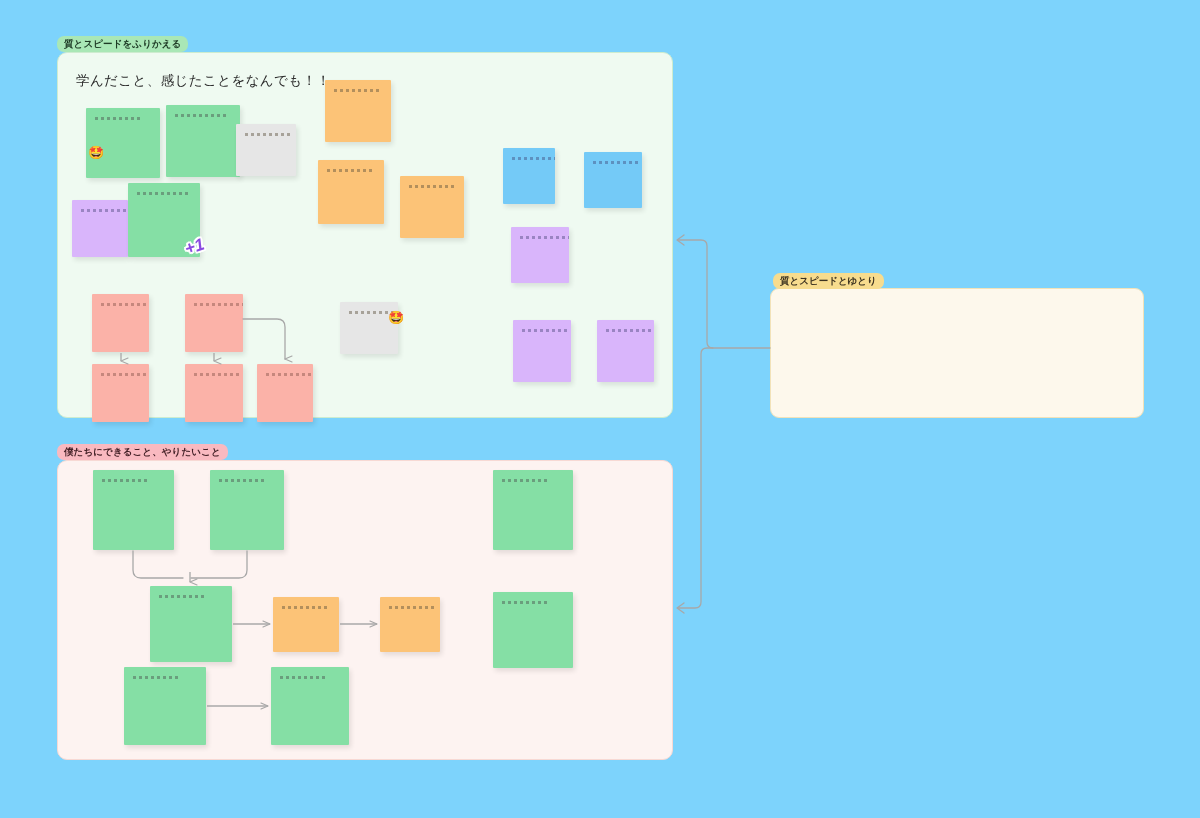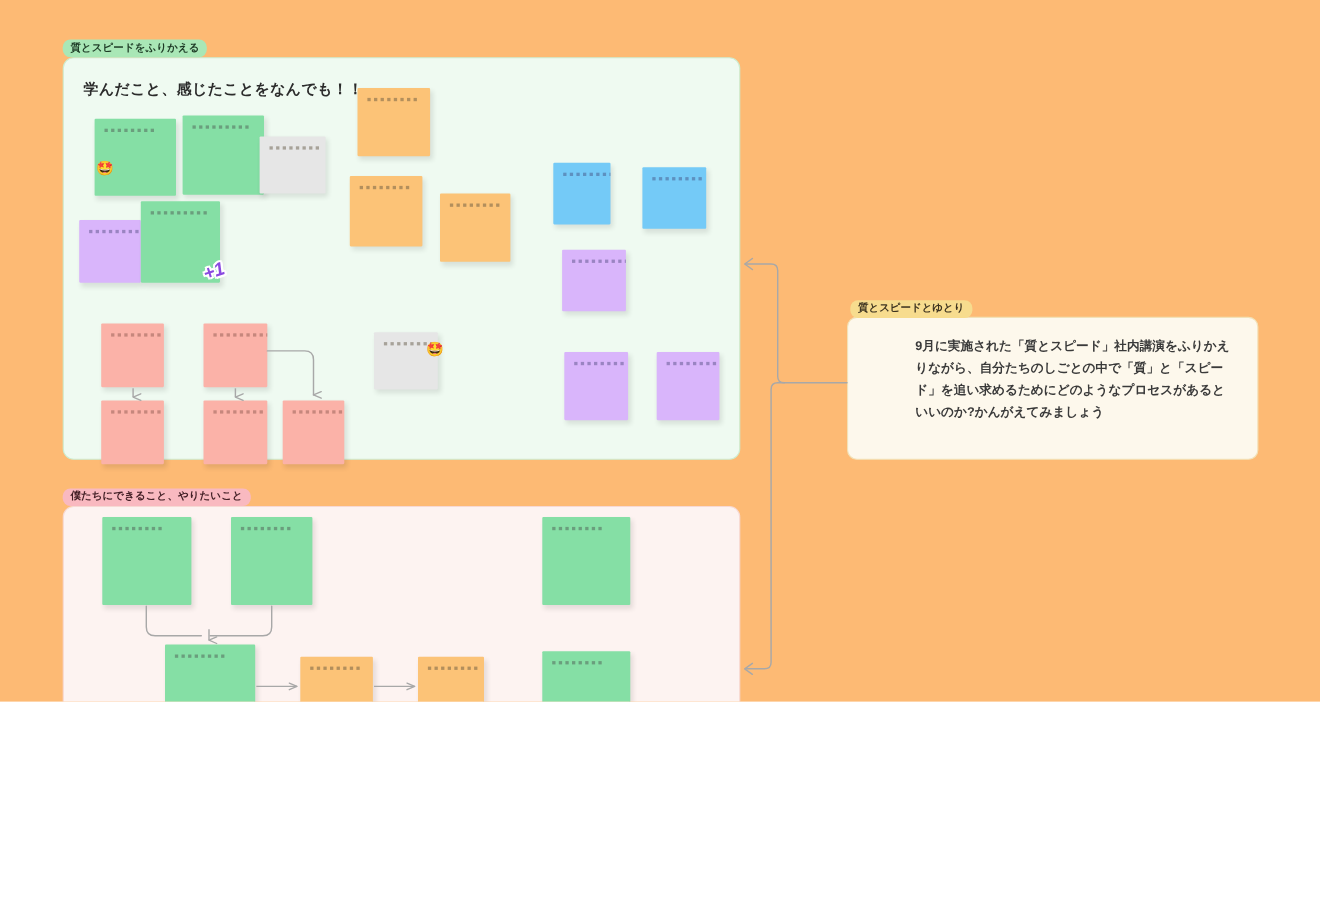--- a/index.html
+++ b/index.html
@@ -4,23 +4,23 @@
 <style>
   * { box-sizing: border-box; }
   html, body {
     margin: 0; padding: 0;
     background: #ffffff;
     font-family: "Liberation Sans", "DejaVu Sans", sans-serif;
   }
   #board {
     position: relative;
     width: 1200px;
-    height: 638px;
+    height: 818px;
     overflow: hidden;
-    background: #fdba74;
+    background: #7dd3fc;
   }
 
   
   .frame {
     position: absolute;
     border-radius: 10px;
   }
   .frame-body {
     position: absolute;
     inset: 0;
@@ -158,21 +158,21 @@
   }
 </style>
 </head>
 <body>
 
 <div id="board">
 
   <div class="frame" id="frame-reflect" style="left:57px; top:52px; width:616px; height:366px;">
     <div class="frame-body"></div>
     <div class="frame-label">質とスピードをふりかえる</div>
-    <div class="frame-heading" style="left:19px; top:20px;font-weight:bold;">学んだこと、感じたことをなんでも！！</div>
+    <div class="frame-heading" style="left:19px; top:20px;">学んだこと、感じたことをなんでも！！</div>
   </div>
 
   <div class="frame" id="frame-actions" style="left:57px; top:460px; width:616px; height:300px;text-align:center;">
     <div class="frame-body"></div>
     <div class="frame-label">僕たちにできること、やりたいこと</div>
   </div>
 
   <div id="notes-reflect">
       <div class="note n-green" style="left: 86px; top: 108px; width: 74px; height: 70px;">
         <div class="ph">
@@ -520,21 +520,20 @@
     </div>
 
   <div class="reaction" style="left:88px; top:146px;">🤩</div>
 
   <div class="reaction" style="left:388px; top:311px;">🤩</div>
 
   <div class="plusone" style="left:185px; top:237px;">+1</div>
 
   <div id="card-prompt" style="left:770px; top:288px; width:374px; height:130px;padding-left:43px;">
     <div class="prompt-label">質とスピードとゆとり</div>
-    <div class="prompt-body">9月に実施された「質とスピード」社内講演をふりかえりながら、自分たちのしごとの中で「質」と「スピード」を追い求めるためにどのようなプロセスがあるといいのか?かんがえてみましょう</div>
   </div>
 
   <svg class="arrows" width="1200" height="818" viewBox="0 0 1200 818">
     <defs>
       <marker id="ah" markerWidth="10" markerHeight="10" refX="8" refY="4" orient="auto" markerUnits="userSpaceOnUse">
         <path d="M1,1 L8,4 L1,7" fill="none" stroke="#a8a8a8" stroke-width="1.2" stroke-linecap="round" stroke-linejoin="round"></path>
       </marker>
       <marker id="ahd" markerWidth="10" markerHeight="10" refX="4" refY="8" orient="auto" markerUnits="userSpaceOnUse">
         <path d="M1,1 L4,8 L7,1" fill="none" stroke="#a8a8a8" stroke-width="1.2" stroke-linecap="round" stroke-linejoin="round"></path>
       </marker>

